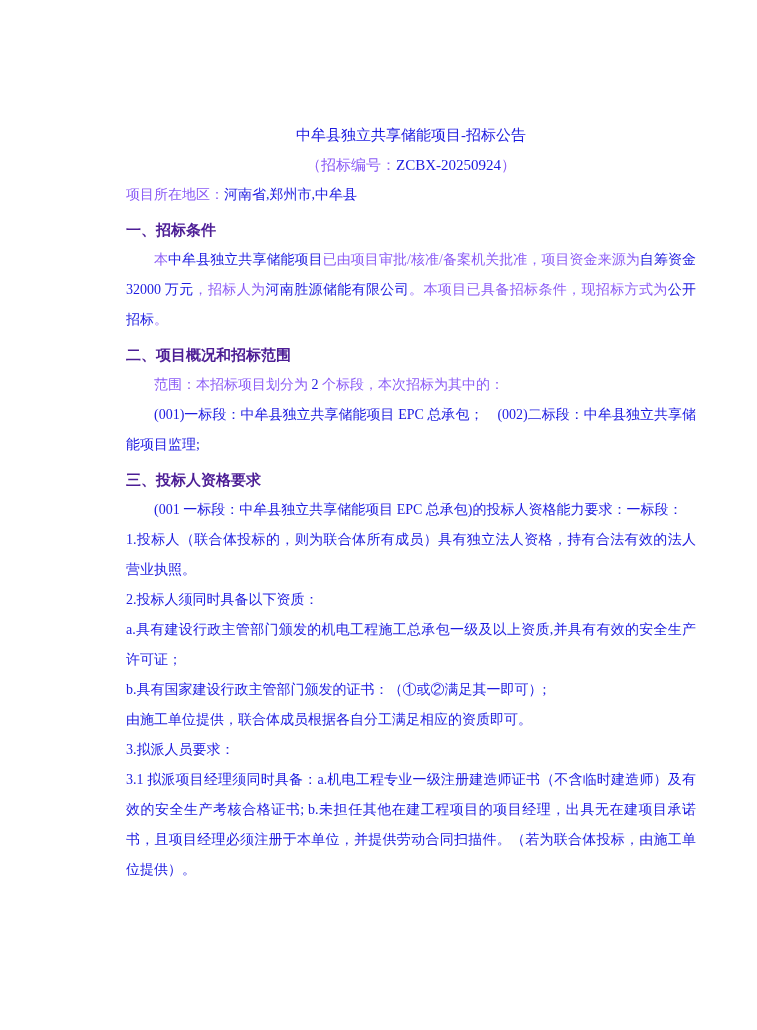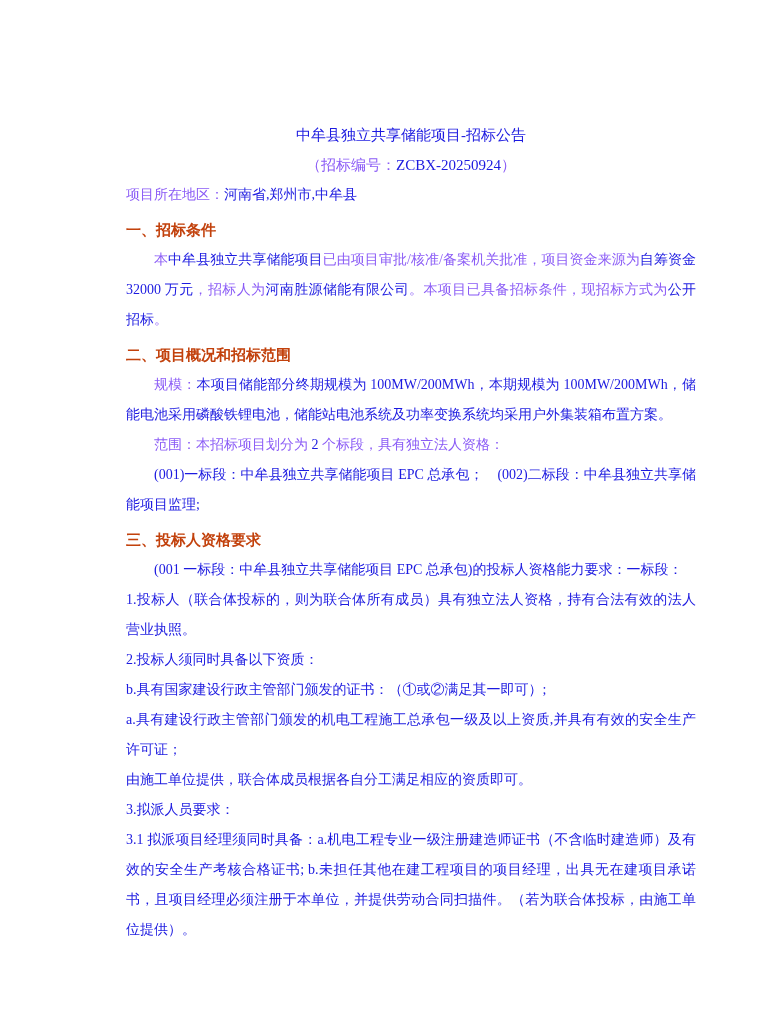--- a/index.html
+++ b/index.html
@@ -25,21 +25,21 @@
   .doc-subtitle{
     text-align:center;
     font-size:15px;
     line-height:30px;
     white-space:nowrap;
   }
   .loc{margin:28px 0 0 0;line-height:30px;}
   h2.sec{
     font-size:15px;
     font-weight:bold;
-    color:#c2410c;
+    color:#4c1d95;
     margin:5px 0 0 0;
     line-height:30px;
     font-family:"Liberation Serif","DejaVu Serif",serif;
   }
   .para{
     margin:0;
     line-height:30px;
     text-align:justify;
   }
   .indent{text-indent:2em;}
@@ -56,37 +56,36 @@
   <div class="doc-subtitle"><span class="k">（招标编号：</span><span class="b">ZCBX-20250924</span><span class="k">）</span></div>
 
   <p class="para loc"><span class="k">项目所在地区：</span><span class="b">河南省,郑州市,中牟县</span></p>
 
   <h2 class="sec">一、招标条件</h2>
 
   <p class="para indent"><span class="k">本</span><span class="b">中牟县独立共享储能项目</span><span class="k">已由项目审批/核准/备案机关批准，项目资金来源为</span><span class="b">自筹资金 32000 万元</span><span class="k">，招标人为</span><span class="b">河南胜源储能有限公司</span><span class="k">。本项目已具备招标条件，现招标方式为</span><span class="b">公开招标</span><span class="k">。</span></p>
 
   <h2 class="sec">二、项目概况和招标范围</h2>
 
-  <p class="para indent"><span class="k">规模：</span><span class="b">本项目储能部分终期规模为 100MW/200MWh，本期规模为 100MW/200MWh，储能电池采用磷酸铁锂电池，储能站电池系统及功率变换系统均采用户外集装箱布置方案。</span></p>
 
-  <p class="para indent"><span class="k">范围：本招标项目划分为 </span><span class="b">2</span><span class="k"> 个标段，具有独立法人资格：</span></p>
+  <p class="para indent"><span class="k">范围：本招标项目划分为 </span><span class="b">2</span><span class="k"> 个标段，本次招标为其中的：</span></p>
 
   <p class="para indent"><span class="b">(001)一标段：中牟县独立共享储能项目 EPC 总承包；　(002)二标段：中牟县独立共享储能项目监理;</span></p>
 
   <h2 class="sec">三、投标人资格要求</h2>
 
   <p class="para indent"><span class="b">(001 一标段：中牟县独立共享储能项目 EPC 总承包)的投标人资格能力要求：一标段：</span></p>
 
   <p class="para"><span class="b">1.投标人（联合体投标的，则为联合体所有成员）具有独立法人资格，持有合法有效的法人营业执照。</span></p>
 
   <p class="para"><span class="b">2.投标人须同时具备以下资质：</span></p>
 
+  <p class="para"><span class="b">a.具有建设行政主管部门颁发的机电工程施工总承包一级及以上资质,并具有有效的安全生产许可证；</span></p>
+
   <p class="para"><span class="b">b.具有国家建设行政主管部门颁发的证书：（①或②满足其一即可）;</span></p>
-
-  <p class="para"><span class="b">a.具有建设行政主管部门颁发的机电工程施工总承包一级及以上资质,并具有有效的安全生产许可证；</span></p>
 
 
   <p class="para"><span class="b">由施工单位提供，联合体成员根据各自分工满足相应的资质即可。</span></p>
 
   <p class="para"><span class="b">3.拟派人员要求：</span></p>
 
   <p class="para"><span class="b">3.1 拟派项目经理须同时具备：a.机电工程专业一级注册建造师证书（不含临时建造师）及有效的安全生产考核合格证书; b.未担任其他在建工程项目的项目经理，出具无在建项目承诺书，且项目经理必须注册于本单位，并提供劳动合同扫描件。（若为联合体投标，由施工单位提供）。</span></p>
 
 </div>
 

